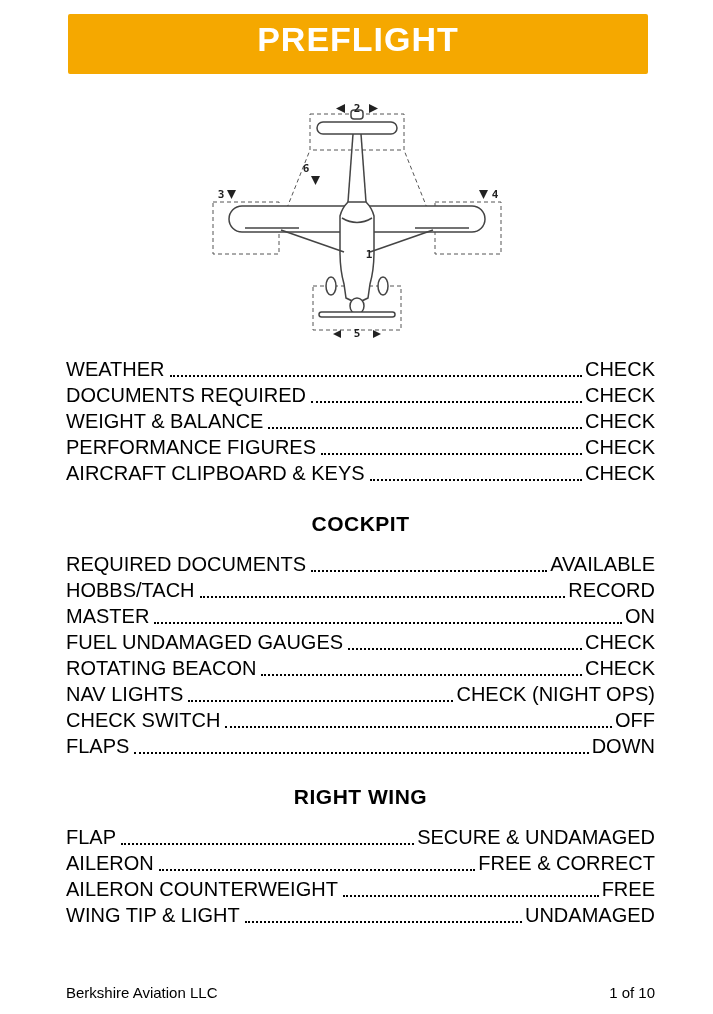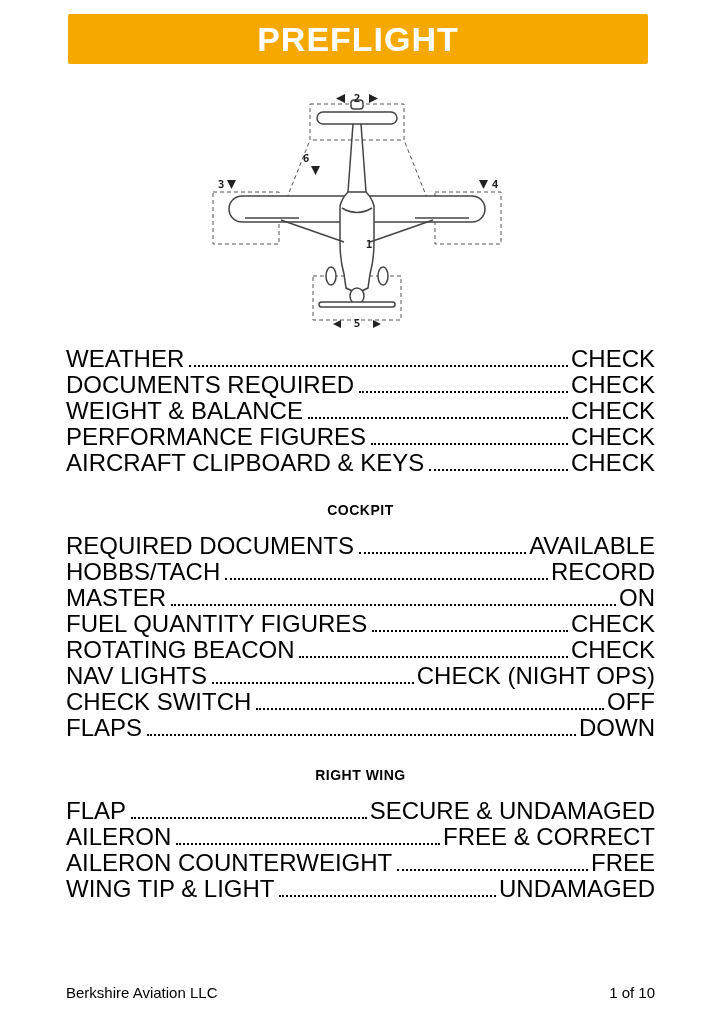--- a/index.html
+++ b/index.html
@@ -2,34 +2,34 @@
 <html><head>
 <meta charset="utf-8">
 <style>
   html,body{margin:0;padding:0;}
   body{
     width:713px;height:1014px;background:#ffffff;
     font-family:"Liberation Sans","DejaVu Sans",sans-serif;
     color:#000;position:relative;overflow:hidden;
   }
   .banner{
-    margin:14px 65px 0 68px;height:50px;border-radius:2px;
+    margin:14px 65px 0 68px;height:60px;border-radius:2px;
     background:#F5A800;color:#fff;font-weight:bold;font-size:34px;
     line-height:50px;text-align:center;letter-spacing:1px;
   }
   .diagram-wrap{text-align:center;margin-top:26px;}
   .diagram-wrap svg{display:inline-block;}
   .content{padding:0 58px 0 66px;}
   .checklist{margin-top:14px;}
-  .item{display:flex;align-items:flex-end;font-size:24px;line-height:26px;}
+  .item{display:flex;align-items:flex-end;font-size:20px;line-height:26px;}
   .item .lbl{white-space:nowrap;}
   .item .dots{flex:1;border-bottom:2.4px dotted #000;margin:0 3px 5px 5px;min-width:10px;}
   .item .val{white-space:nowrap;}
   .sec-heading{
-    text-align:center;font-weight:bold;font-size:14px;
+    text-align:center;font-weight:bold;font-size:21px;
     margin:26px 0 15px 0;letter-spacing:.5px;
   }
   .footer{
     position:absolute;left:66px;right:58px;bottom:13px;
     display:flex;justify-content:space-between;font-size:15px;gap:12px;
   }
   .ac-line{stroke:#444;stroke-width:1.5;fill:none;}
   .ac-fill{stroke:#444;stroke-width:1.5;fill:#fff;}
   .ac-dash{stroke:#555;stroke-width:1;fill:none;stroke-dasharray:4 3;}
   .ac-num{font-family:"DejaVu Sans Mono",monospace;font-size:11px;fill:#222;font-weight:bold;}
@@ -136,21 +136,21 @@
       <span class="lbl">HOBBS/TACH</span>
       <span class="dots"></span>
       <span class="val">RECORD</span>
     </div>
     <div class="item">
       <span class="lbl">MASTER</span>
       <span class="dots"></span>
       <span class="val">ON</span>
     </div>
     <div class="item">
-      <span class="lbl">FUEL QUANTITY FIGURES</span>
+      <span class="lbl">FUEL UNDAMAGED GAUGES</span>
       <span class="dots"></span>
       <span class="val">CHECK</span>
     </div>
     <div class="item">
       <span class="lbl">ROTATING BEACON</span>
       <span class="dots"></span>
       <span class="val">CHECK</span>
     </div>
     <div class="item">
       <span class="lbl">NAV LIGHTS</span>

